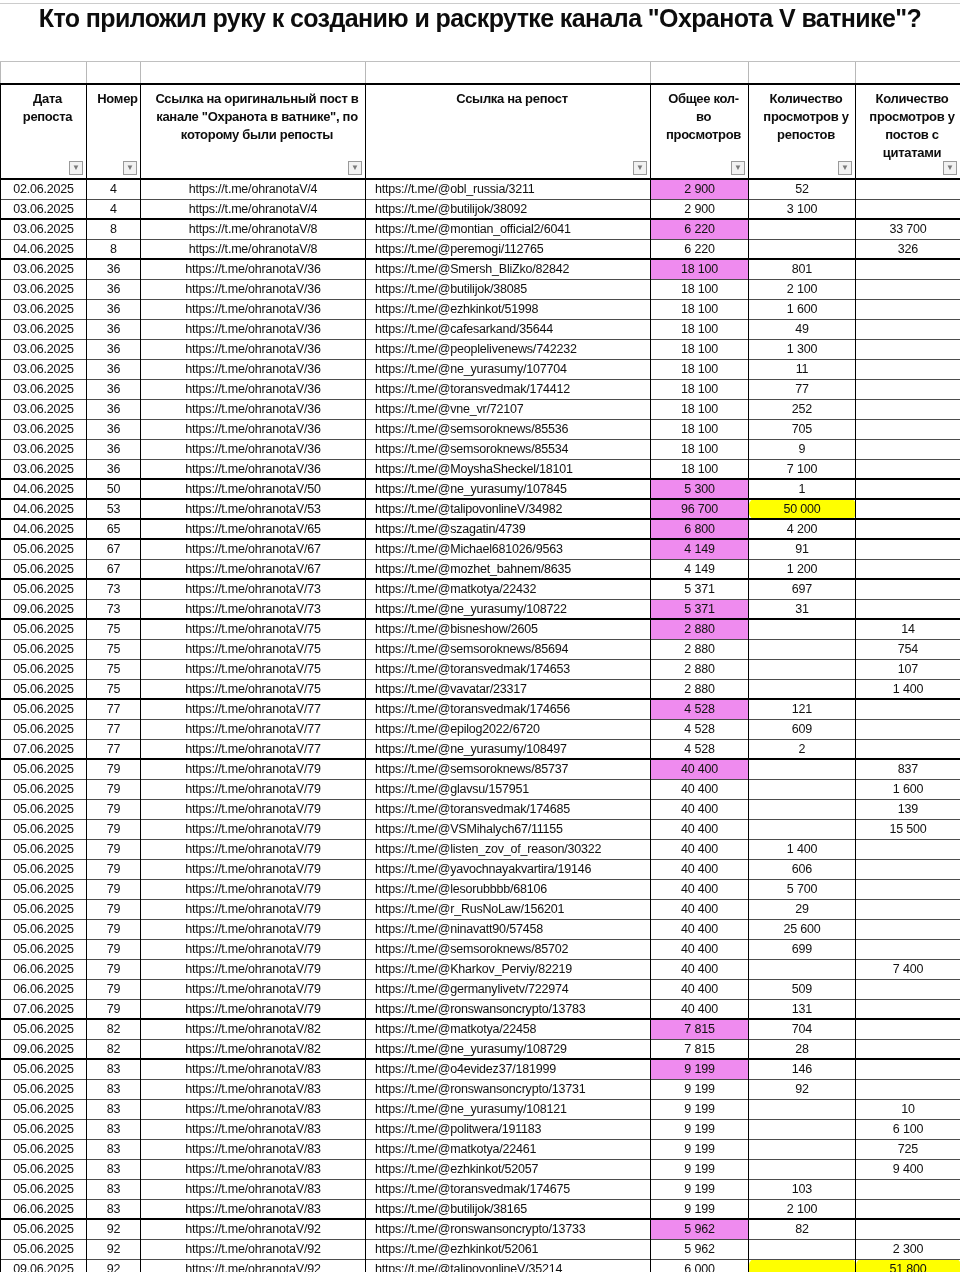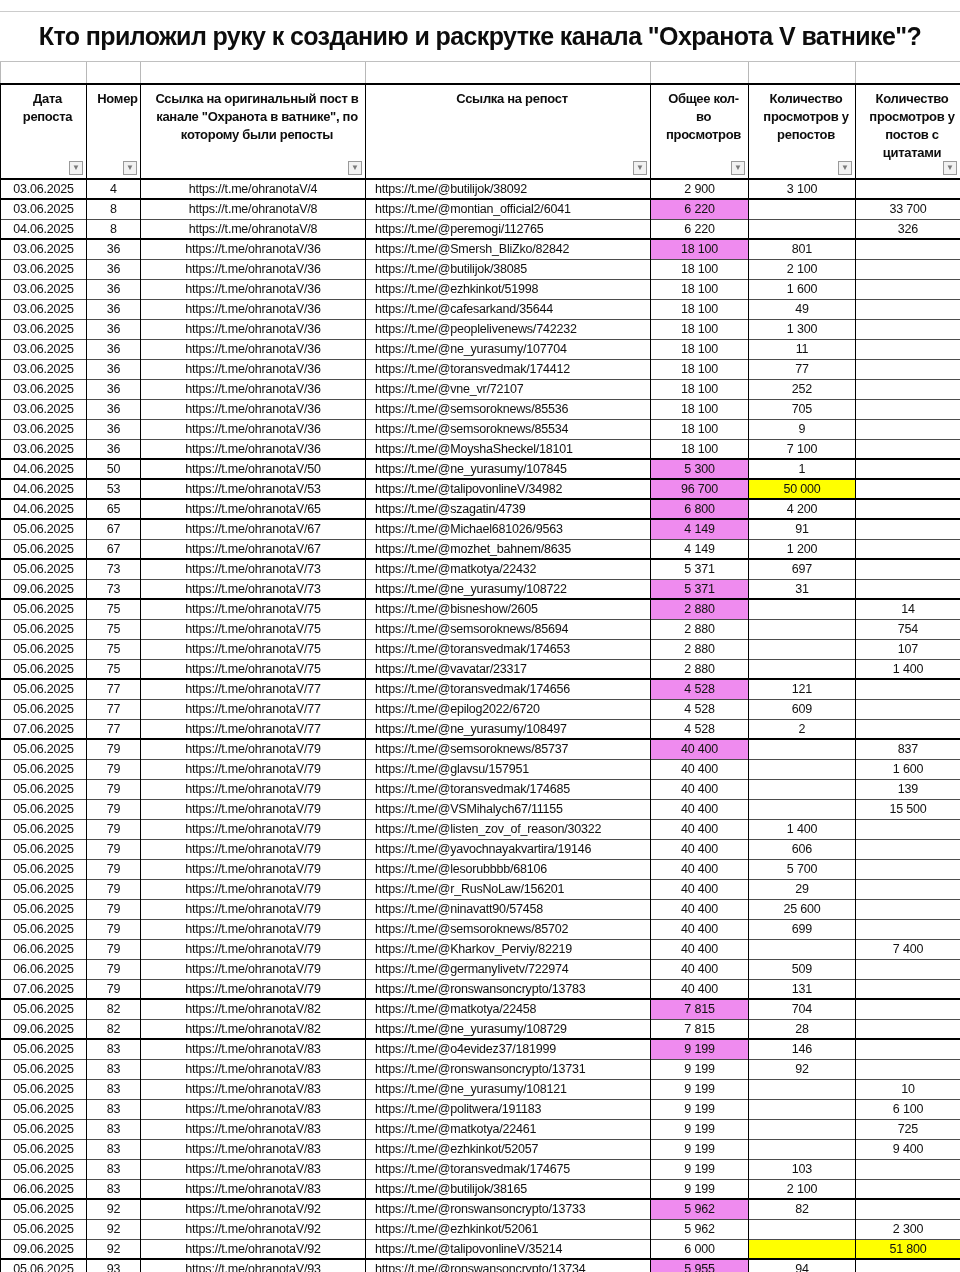--- a/index.html
+++ b/index.html
@@ -6,25 +6,25 @@
   html, body {
     width: 960px; height: 1272px;
     background: #ffffff;
     font-family: "Liberation Sans", "DejaVu Sans", sans-serif;
     overflow: hidden;
   }
   .page { width: 960px; }
 
   
   .title-block {
-    margin-top: 11px;
-    height: 51px;
+    margin-top: 3px;
+    height: 59px;
     border-top: 1px solid #cccccc;
     border-bottom: 1px solid #c0c0c0;
-    display: flex; align-items: center; justify-content: center;
+    display: flex; justify-content: center;
   }
   .title-block h1 {
     font-size: 25px;
     font-weight: bold;
     color: #0d0d0d;
     letter-spacing: -0.6px;
     white-space: nowrap;
   }
 
   
@@ -82,21 +82,21 @@
     padding: 0 2px;
     border-left: 1px solid #000000;
     border-right: 1px solid #000000;
     border-top: 1px solid #4d4d4d;
     background: #ffffff;
   }
   tr.group-start td.dc { border-top: 2px solid #000000; }
   tbody tr:last-child td.dc { border-bottom: 2px solid #000000; }
   td.c-repost { text-align: left; padding-left: 9px; }
   td.hl-p { background: var(--pink); }
-  td.hl-y { background: var(--yellow); }
+  td.hl-y { background: var(--yellow); border-radius: 6px; }
 </style>
 </head>
 <body>
 
 <div class="page">
 
   <div class="title-block">
     <h1>Кто приложил руку к созданию и раскрутке канала "Охранота V ватнике"?</h1>
   </div>
 
@@ -141,20 +141,29 @@
           <button class="filter-btn">▼</button></th>
         <th><span>Количество
 просмотров у
 постов с
 цитатами</span>
           <button class="filter-btn">▼</button></th>
       </tr>
     </thead>
     <tbody>
         <tr>
+          <td class="dc c-date">02.06.2025</td>
+          <td class="dc c-num">4</td>
+          <td class="dc c-orig">https://t.me/ohranotaV/4</td>
+          <td class="dc c-repost">https://t.me/@obl_russia/3211</td>
+          <td class="dc c-total hl-p">2 900</td>
+          <td class="dc c-reposts">52</td>
+          <td class="dc c-quotes"></td>
+        </tr>
+        <tr>
           <td class="dc c-date">03.06.2025</td>
           <td class="dc c-num">4</td>
           <td class="dc c-orig">https://t.me/ohranotaV/4</td>
           <td class="dc c-repost">https://t.me/@butilijok/38092</td>
           <td class="dc c-total">2 900</td>
           <td class="dc c-reposts">3 100</td>
           <td class="dc c-quotes"></td>
         </tr>
         <tr class="group-start">
           <td class="dc c-date">03.06.2025</td>

